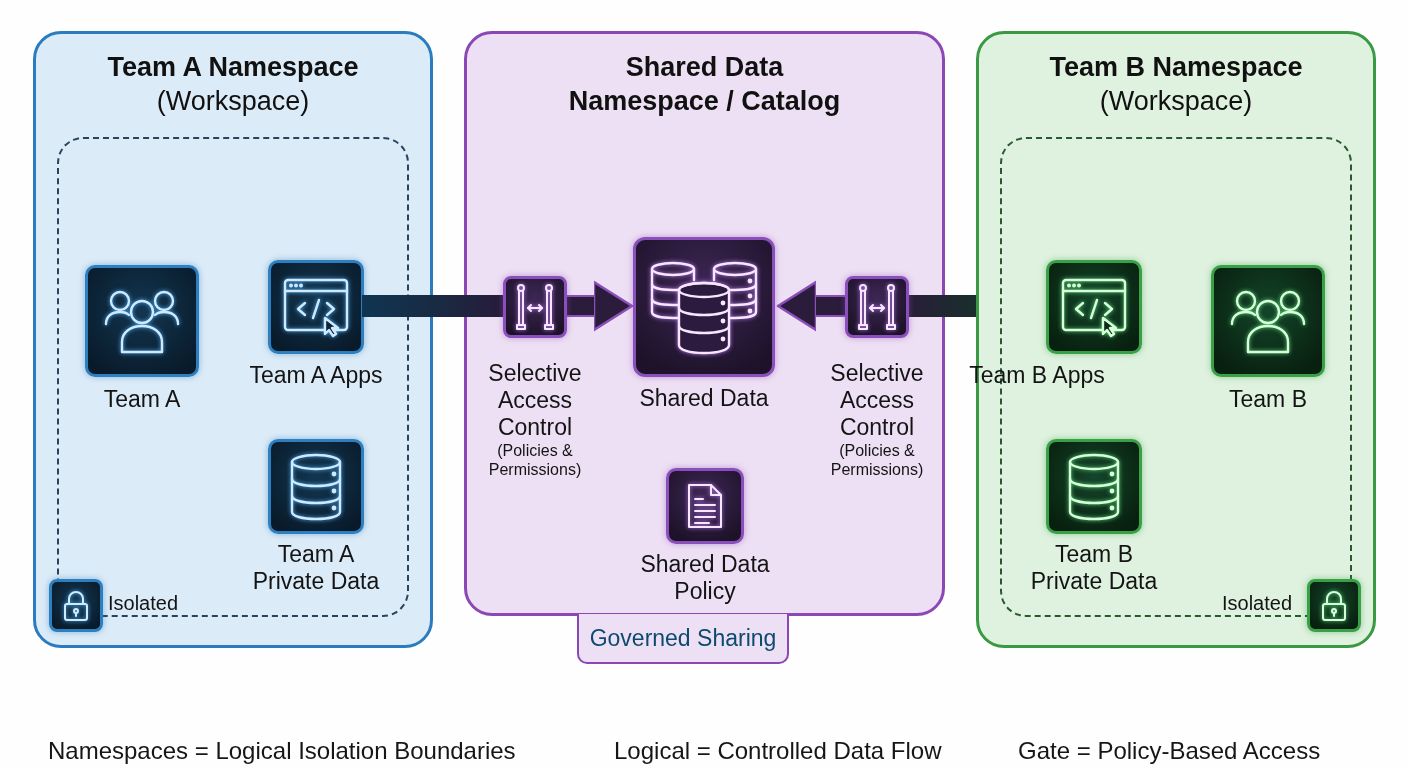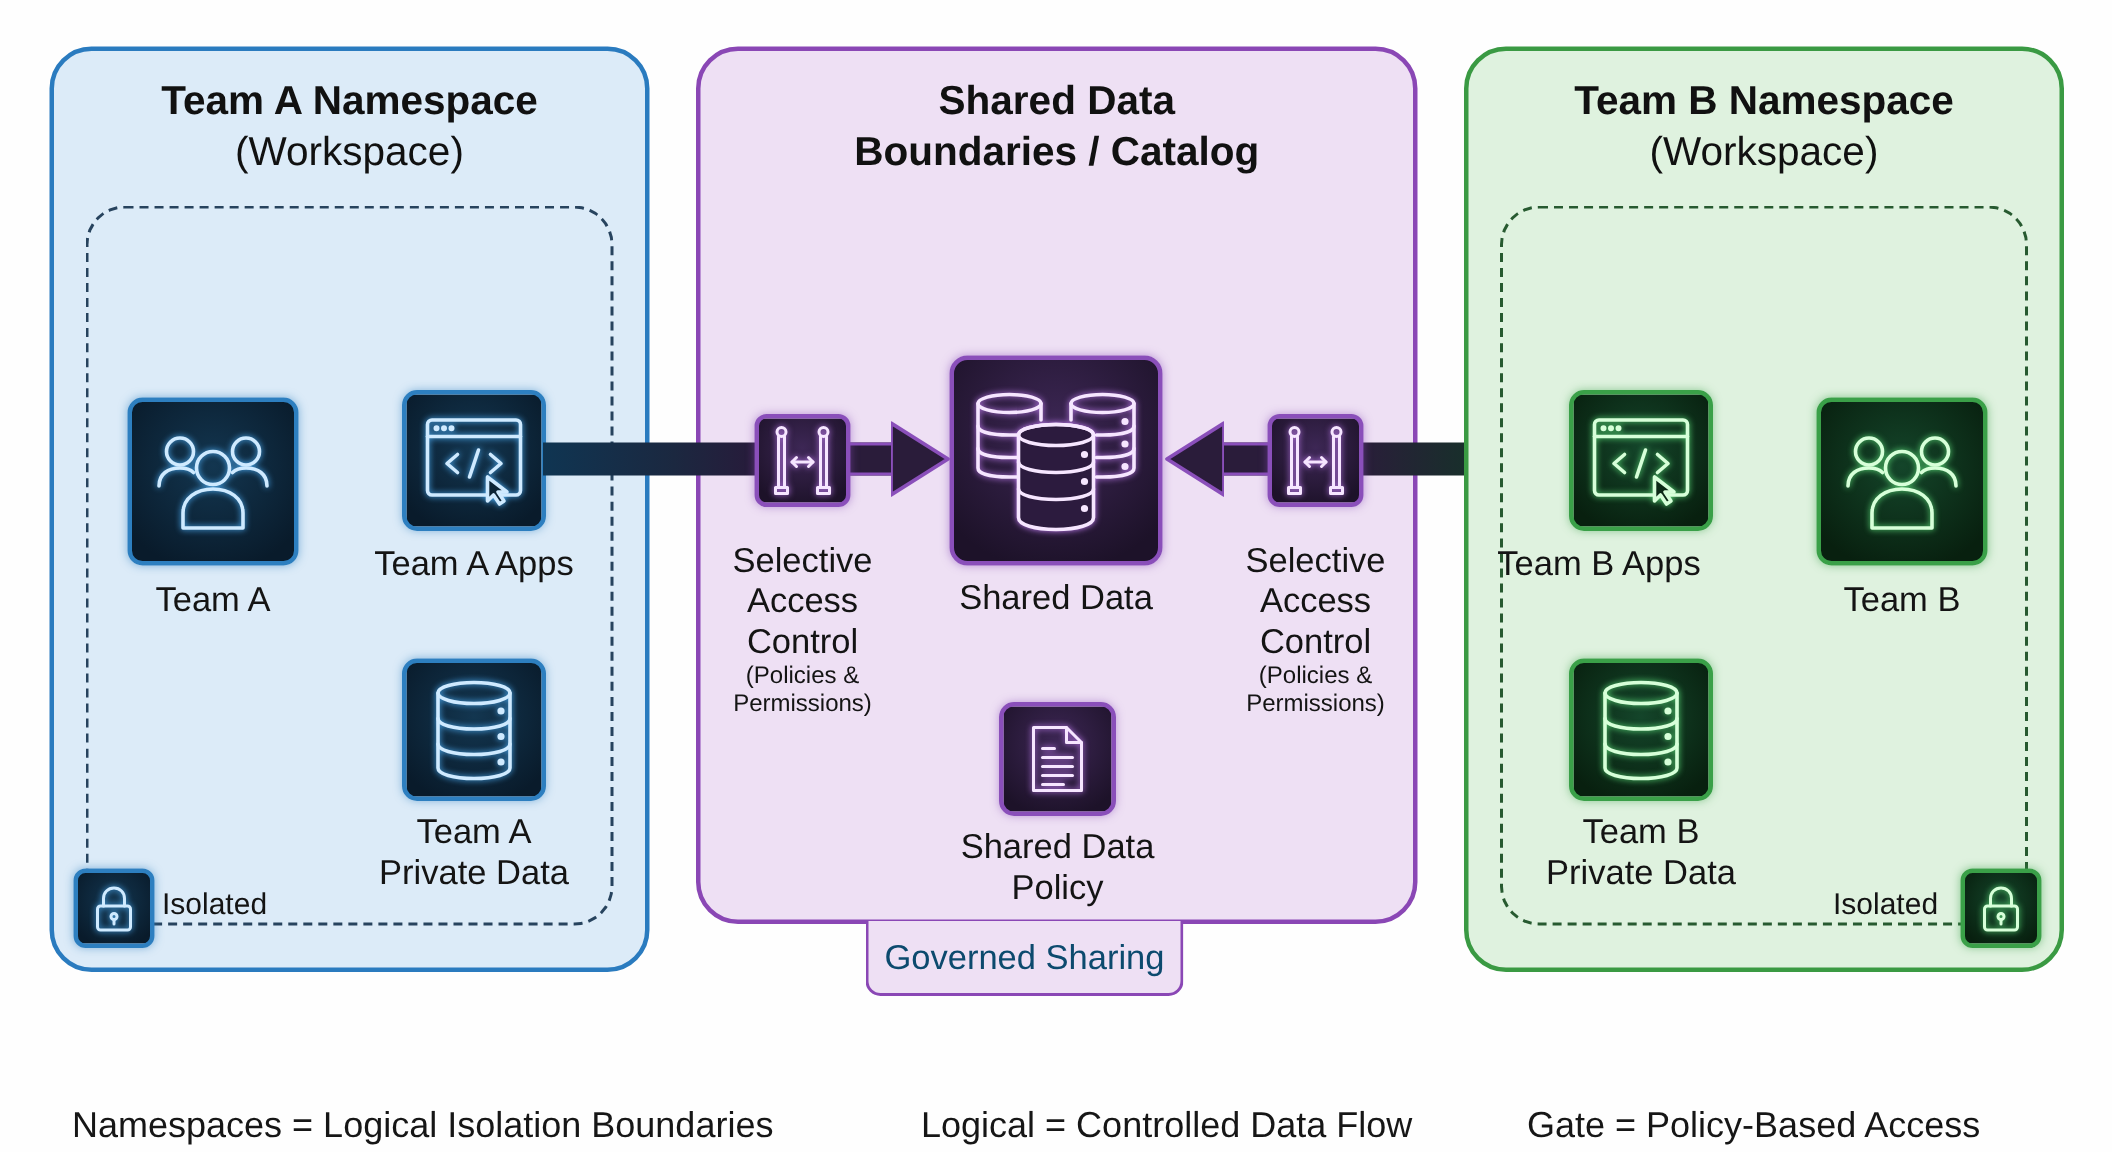--- a/index.html
+++ b/index.html
@@ -105,21 +105,21 @@
     <rect x="2" y="14" width="22" height="16" rx="2"></rect>
     <circle cx="13" cy="21" r="2"></circle>
       <line x1="13" y1="23" x2="13" y2="26"></line>
   </svg>
 </div>
 <div class="label" style="left:108px; top:590px; font-size:20px;">Isolated</div>
 
 <div class="panel" id="panel-s">
   <div class="panel-title">
     <b>Shared Data</b>
-    <b>Boundaries / Catalog</b>
+    <b>Namespace / Catalog</b>
   </div>
 </div>
 <div id="governed">Governed Sharing</div>
 
 <div class="connector" id="conn-a"></div>
 <div class="connector" id="conn-b"></div>
 <div class="arrow-shaft" id="shaft-a"></div>
 <div class="arrow-shaft" id="shaft-b"></div>
 <svg class="arrow-head" style="left:594px; top:280px;" width="40" height="52" viewBox="0 0 40 52">
   <polygon points="0,2 38,26 0,50" fill="#2a1c3a" stroke="#8a4fba" stroke-width="2.5"></polygon>
@@ -233,21 +233,21 @@
     <line x1="2" y1="13" x2="64" y2="13"></line>
     <circle cx="8" cy="7.5" r="0.8" fill="#d7ffd9"></circle>
       <circle cx="13" cy="7.5" r="0.8" fill="#d7ffd9"></circle>
       <circle cx="18" cy="7.5" r="0.8" fill="#d7ffd9"></circle>
     <polyline points="22,25 15,31 22,37"></polyline>
       <polyline points="44,25 51,31 44,37"></polyline>
     <line x1="36" y1="22" x2="30" y2="40"></line>
     <path d="M42 40 L42 56 L46 52 L50 58 L53 56 L49 50 L55 50 Z" fill="#0c2a16"></path>
   </svg>
 </div>
-<div class="label" style="left:986px; top:362px; width:160px;">Team B Apps</div>
+<div class="label" style="left:957px; top:362px; width:160px;">Team B Apps</div>
 
 <div class="tile green" style="left:1211px; top:265px; width:114px; height:112px;">
   <svg width="80" height="70" viewBox="0 0 80 70">
     <circle cx="18" cy="15" r="9"></circle>
       <circle cx="62" cy="15" r="9"></circle>
     <path d="M4 38 C4 30 10 26 18 26 C22 26 25 27 27 29"></path>
     <path d="M76 38 C76 30 70 26 62 26 C58 26 55 27 53 29"></path>
     <circle cx="40" cy="26" r="11"></circle>
     <path d="M20 66 L20 56 C20 46 29 40 40 40 C51 40 60 46 60 56 L60 66 Z"></path>
   </svg>

